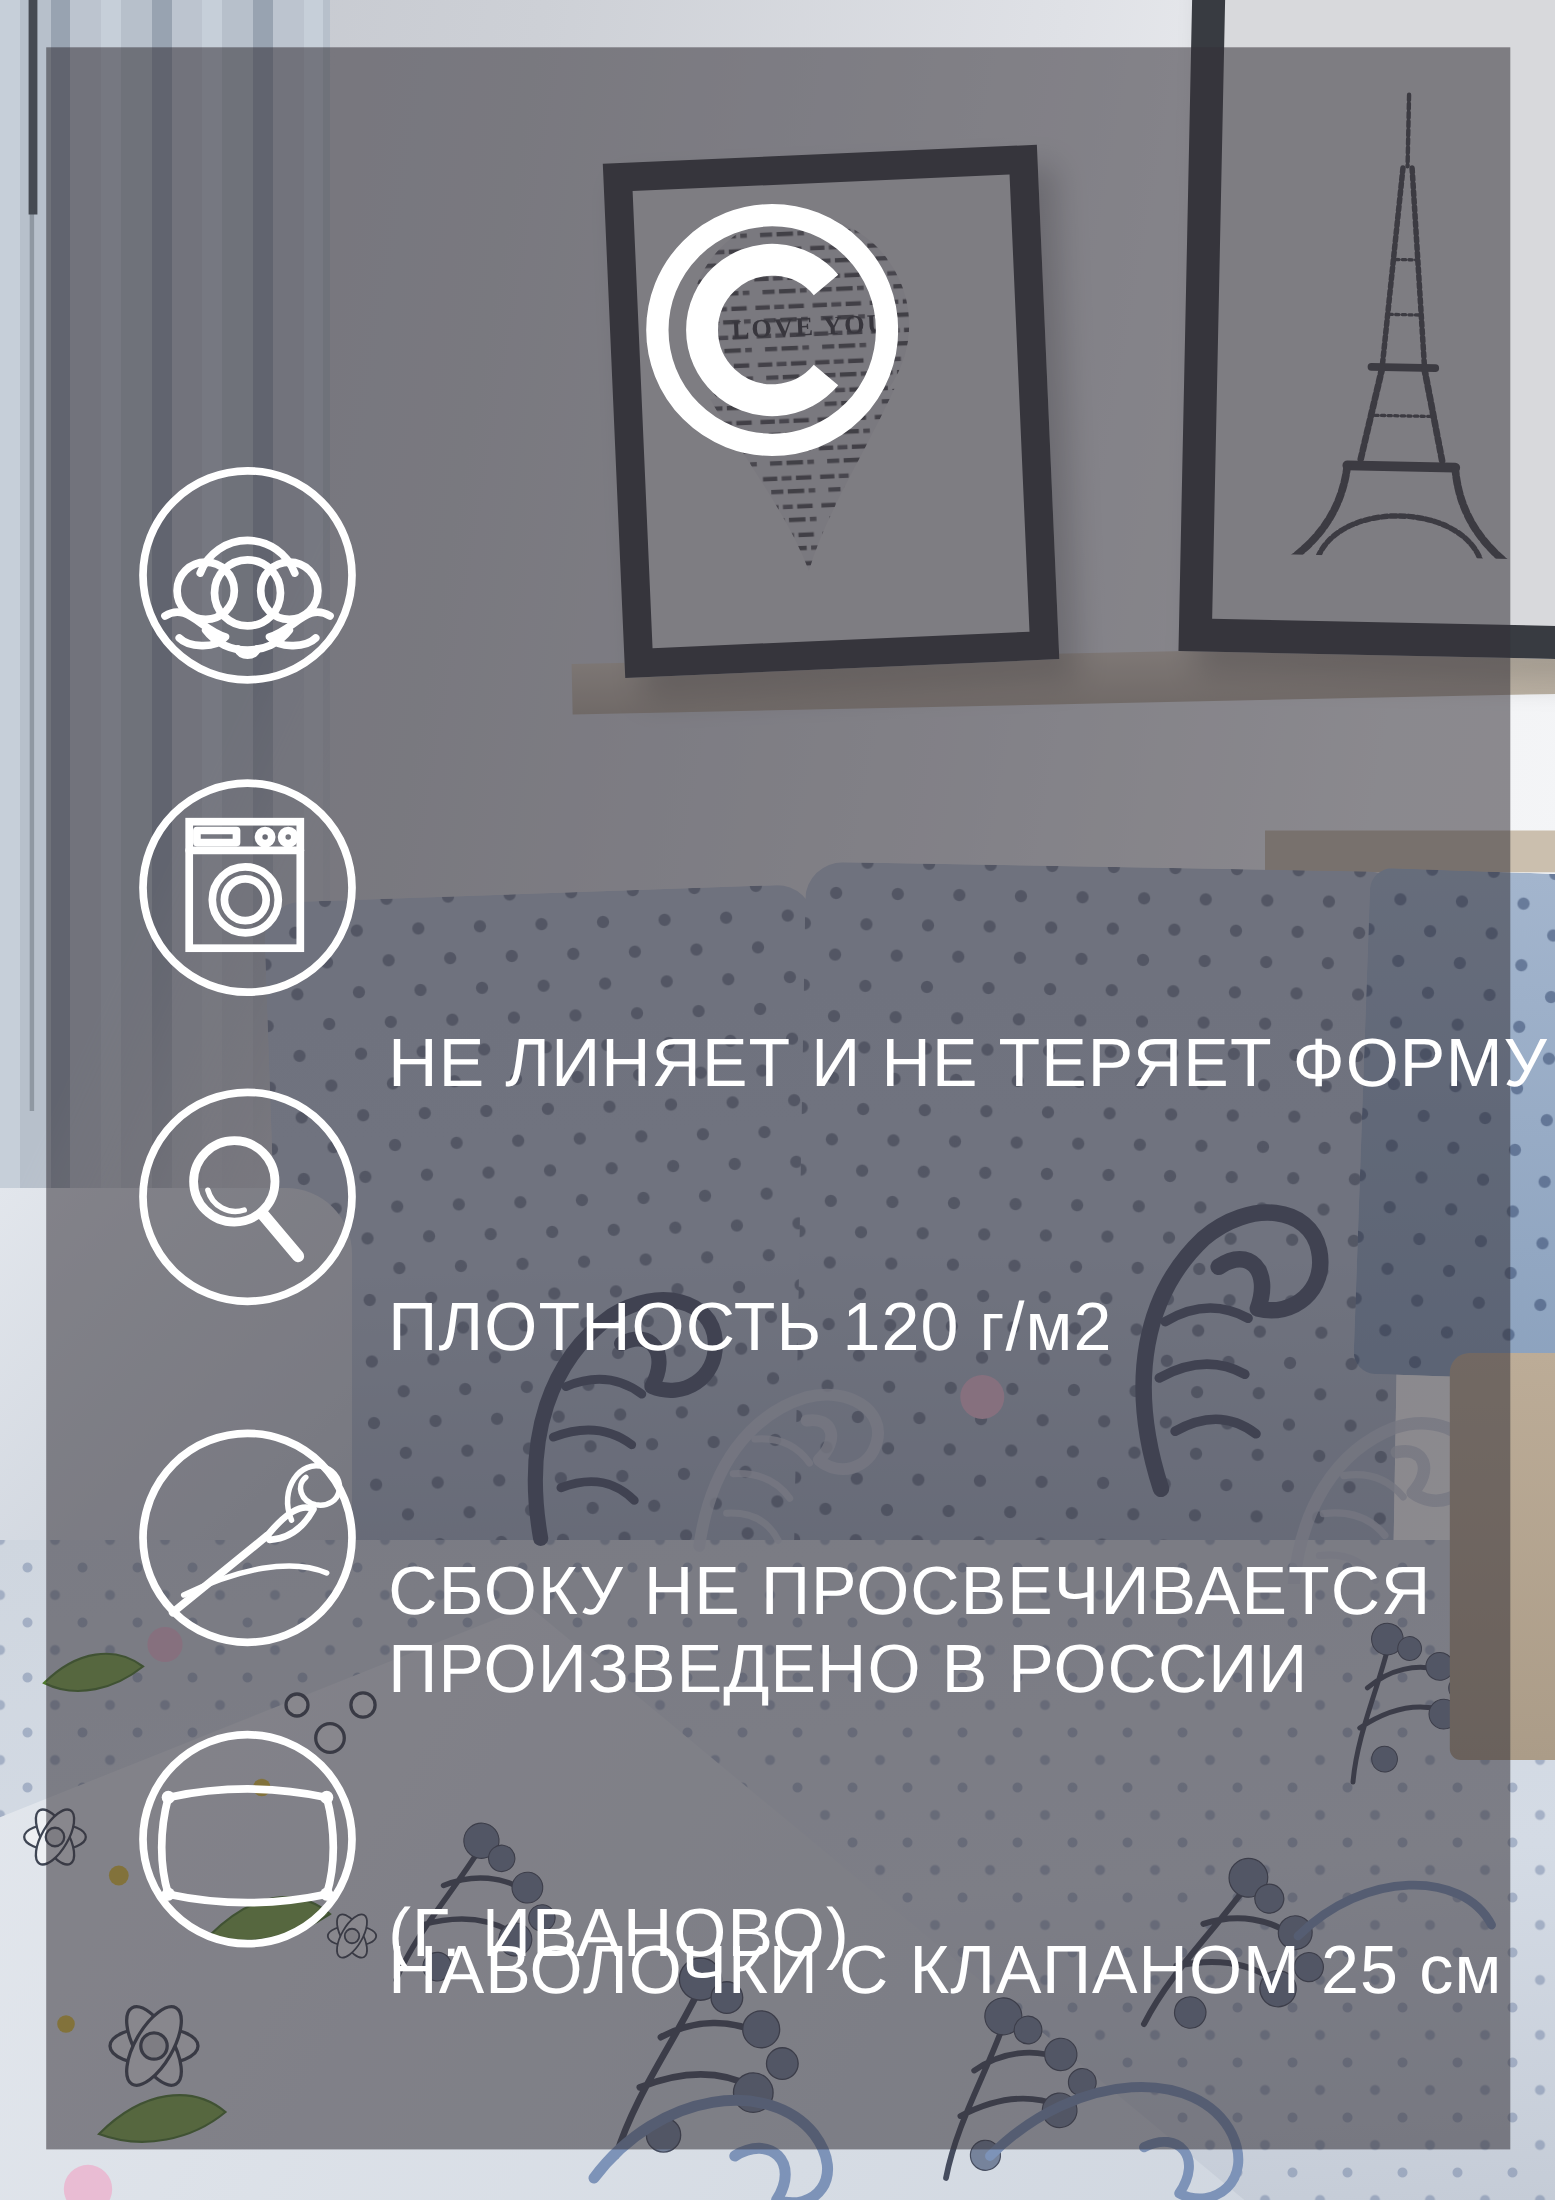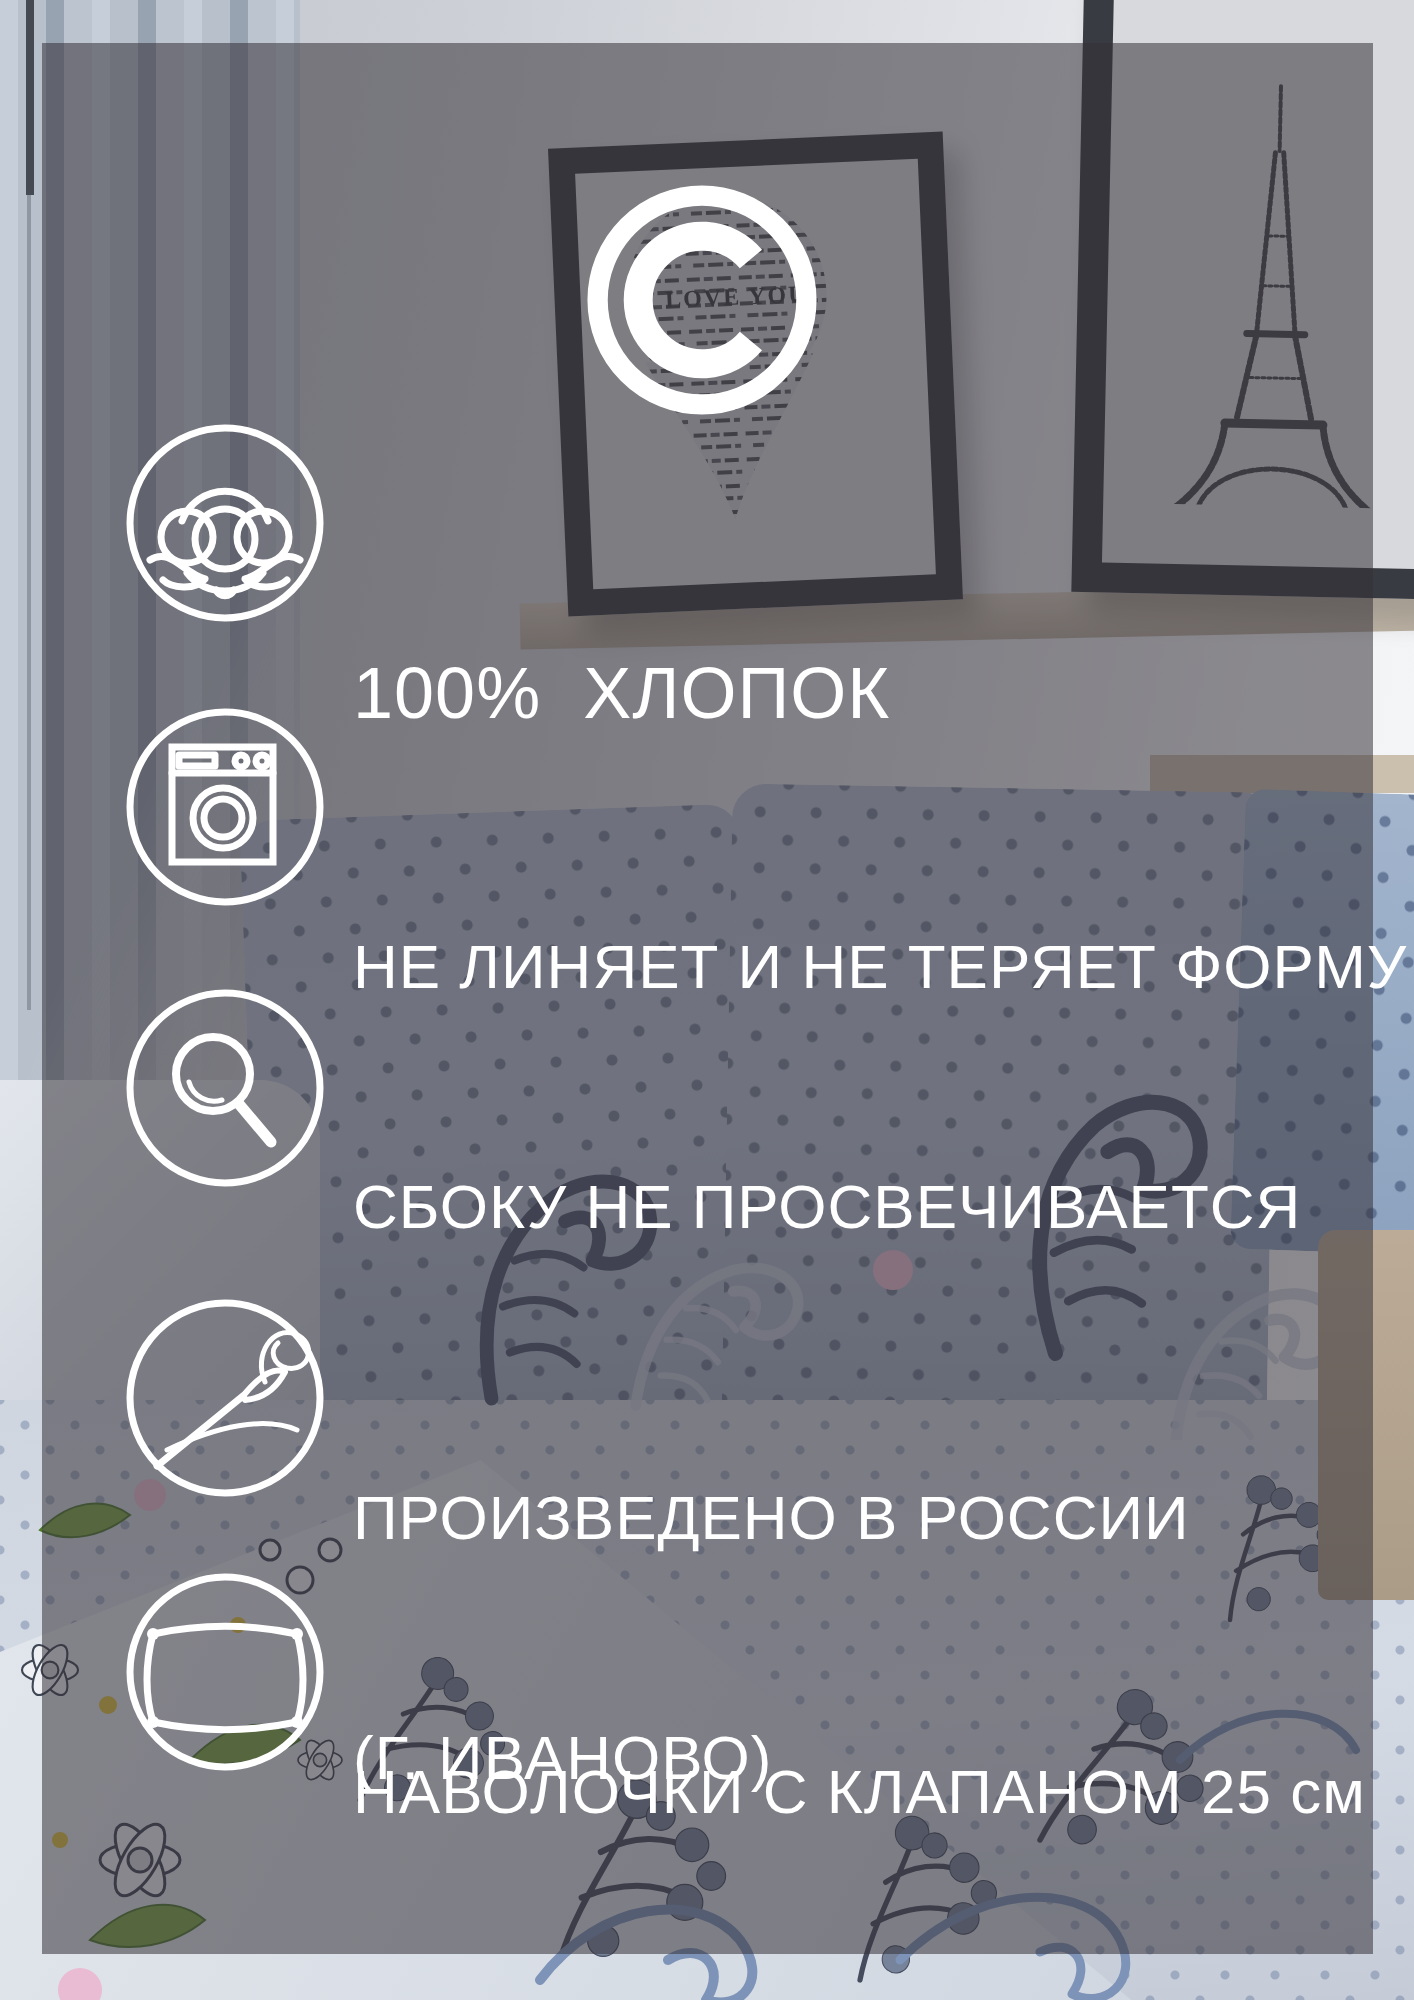--- a/index.html
+++ b/index.html
@@ -203,23 +203,20 @@
       <path d="M57,98 A46,46 0 0 1 143,98"></path>
       <circle cx="62" cy="114" r="26"></circle>
         <circle cx="138" cy="114" r="26"></circle>
         <circle cx="100" cy="116" r="30"></circle>
       <path d="M25,137 C45,124 58,150 80,156 C70,168 46,165 38,157"></path>
       <path d="M175,137 C155,124 142,150 120,156 C130,168 154,165 162,157"></path>
       <path d="M62,150 C80,174 120,174 138,150"></path>
       <path d="M91,167 a10,10 0 0 0 18,0"></path>
     </g>
   </svg>
-  <div class="abs feature-text fs-large" style="top:493px">
-    <div>100%  ХЛОПОК</div>
-  </div>
 
   <svg class="abs feature-icon" style="top:707px" viewBox="0 0 200 200">
     <g class="stroke" stroke-width="7">
       <circle cx="100" cy="100" r="95"></circle>
       <rect x="47" y="40" width="101" height="115" stroke-linejoin="miter"></rect>
       <path d="M47,66 L148,66"></path>
       <rect x="54" y="48" width="36" height="11"></rect>
       <circle cx="116" cy="54" r="6"></circle>
         <circle cx="137" cy="54" r="6"></circle>
       <circle cx="98" cy="111" r="30"></circle>
@@ -232,20 +229,21 @@
 
   <svg class="abs feature-icon" style="top:988px" viewBox="0 0 200 200">
     <g class="stroke" stroke-width="7">
       <circle cx="100" cy="100" r="95"></circle>
       <circle cx="88" cy="86" r="37" stroke-width="8"></circle>
       <path d="M64,94 A26,26 0 0 0 97,112" stroke-width="5"></path>
       <path d="M114,116 L146,154" stroke-width="11"></path>
     </g>
   </svg>
   <div class="abs feature-text fs-normal" style="top:1007px">
+    <div>ПЛОТНОСТЬ 120 г/м2</div>
     <div>СБОКУ НЕ ПРОСВЕЧИВАЕТСЯ</div>
   </div>
 
   <svg class="abs feature-icon" style="top:1298px" viewBox="0 0 200 200">
     <g class="stroke" stroke-width="7">
       <circle cx="100" cy="100" r="95"></circle>
       <path d="M32,168 L118,98" stroke-width="7"></path>
       <path d="M118,98 Q144,66 160,74 Q146,100 120,102 Z" stroke-width="6"></path>
     </g>
     <g class="stroke" stroke-width="5">

